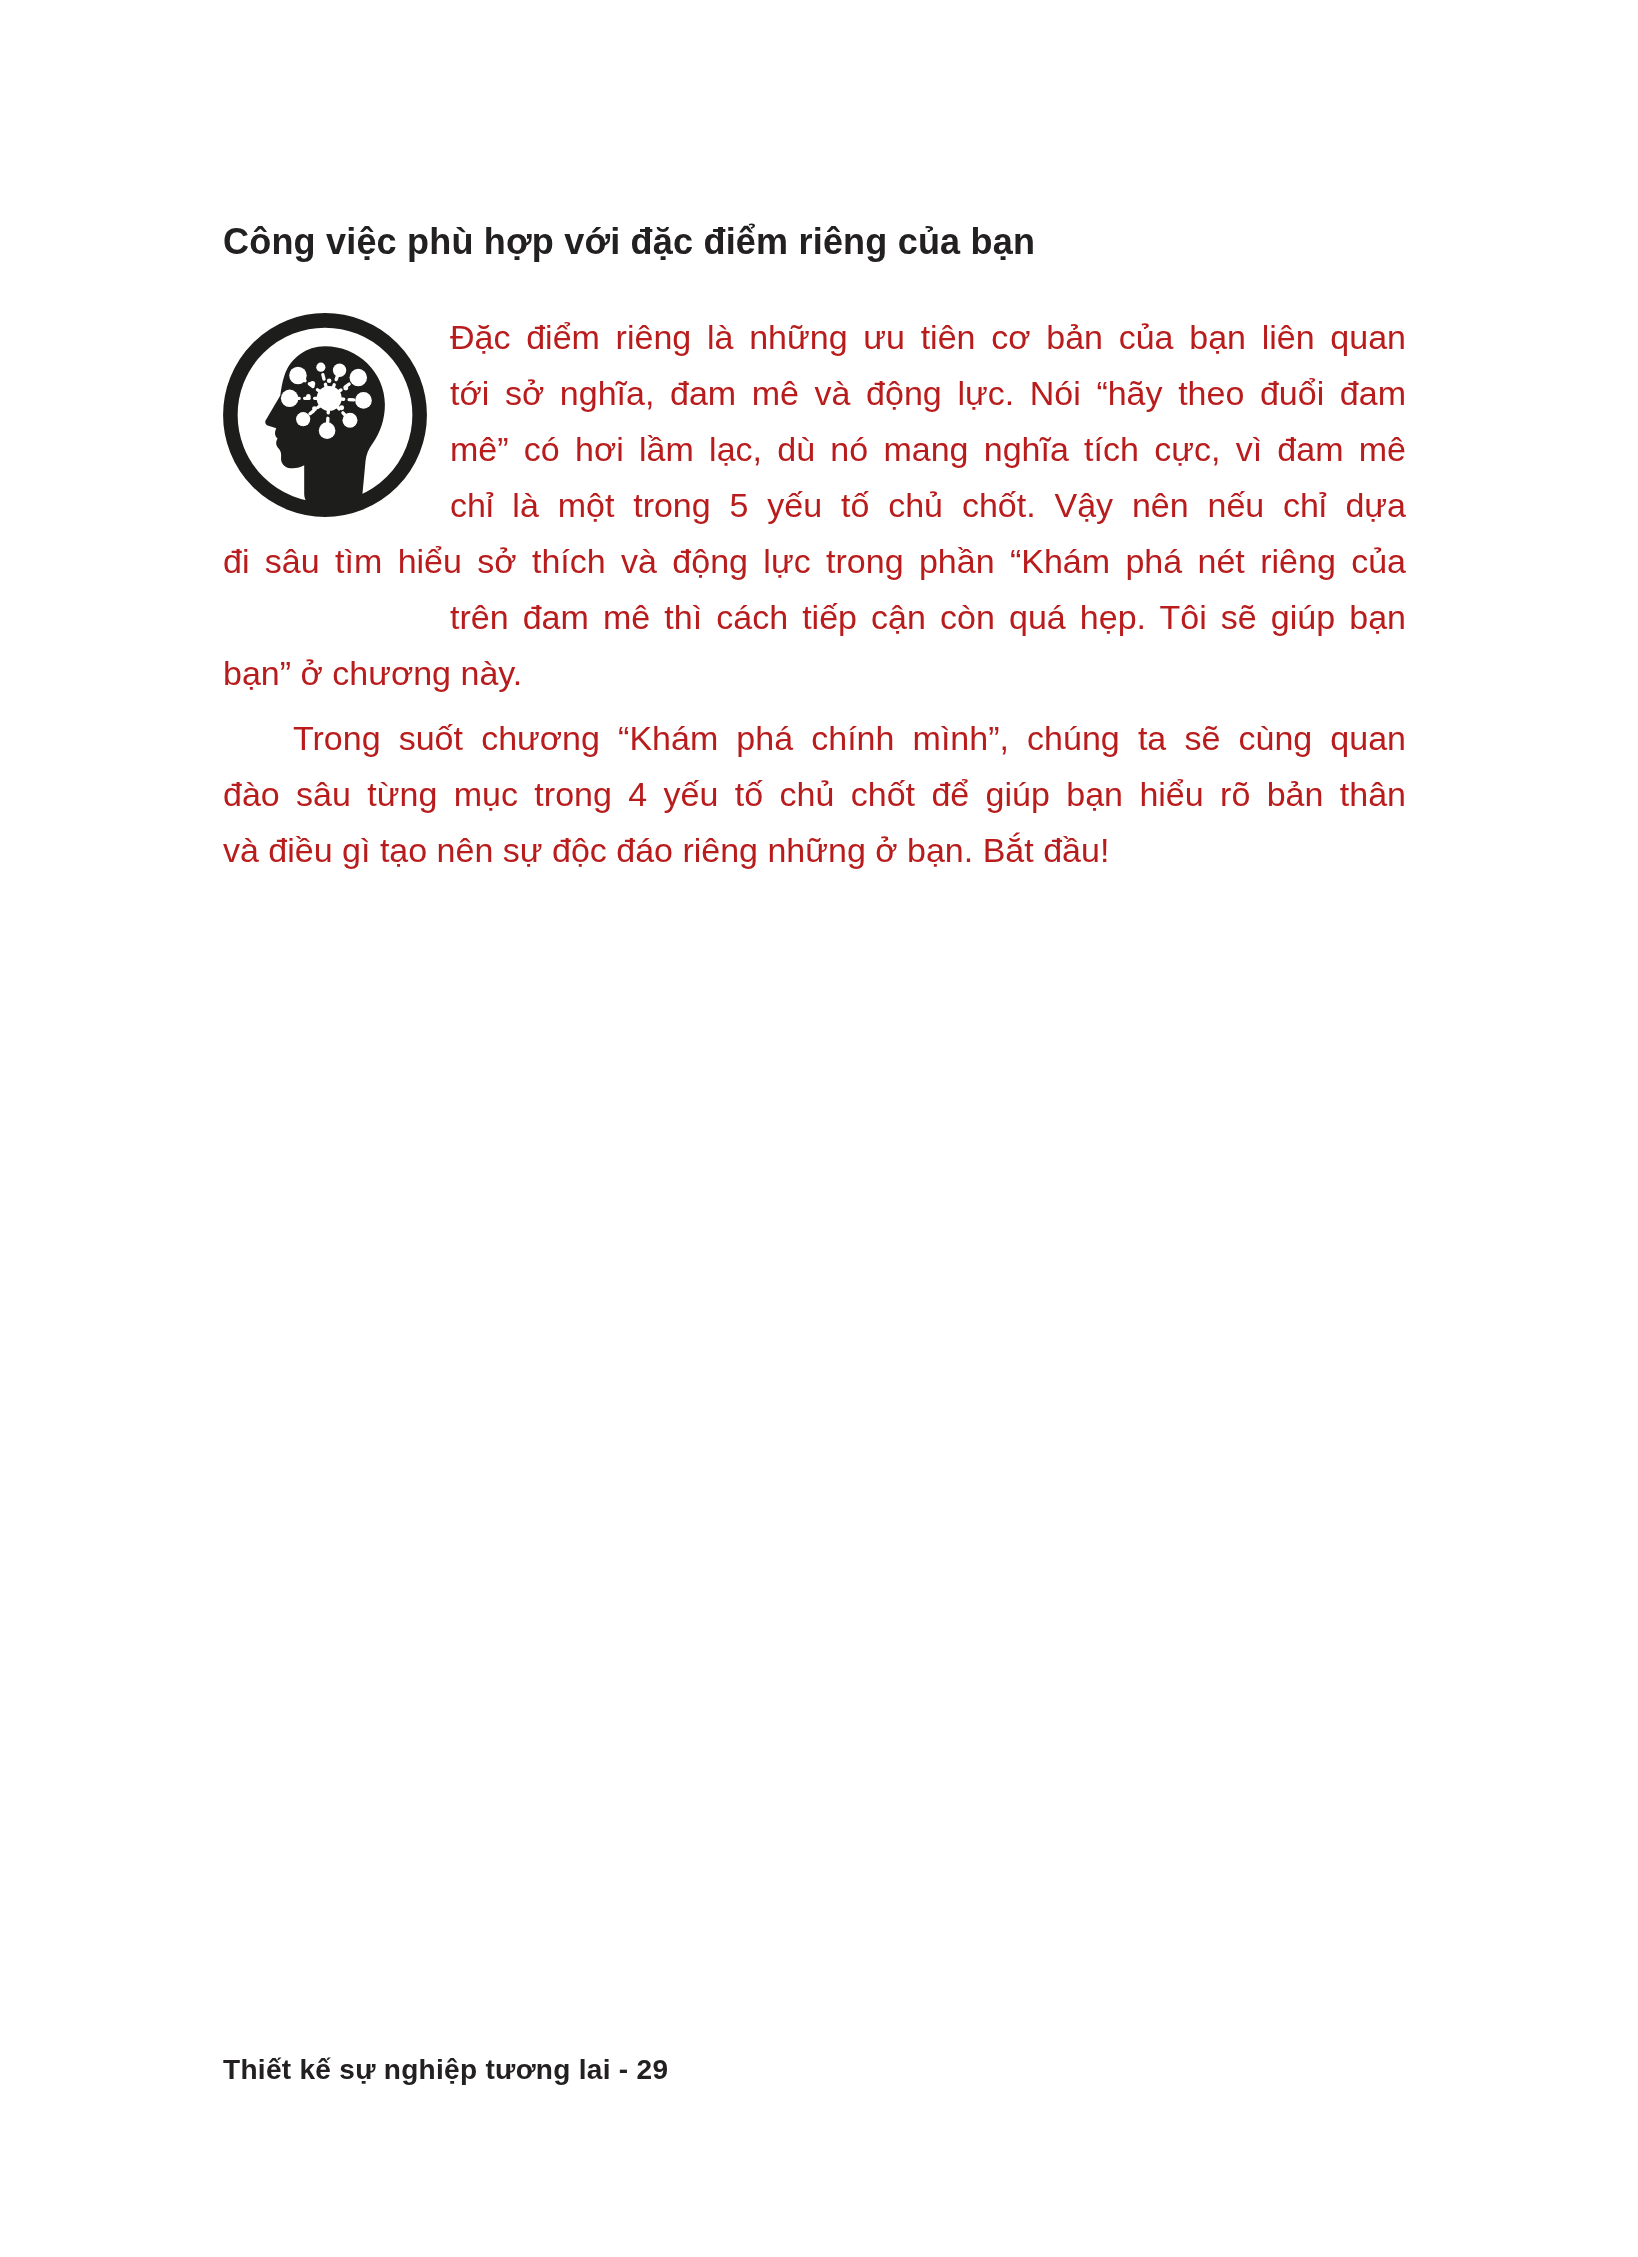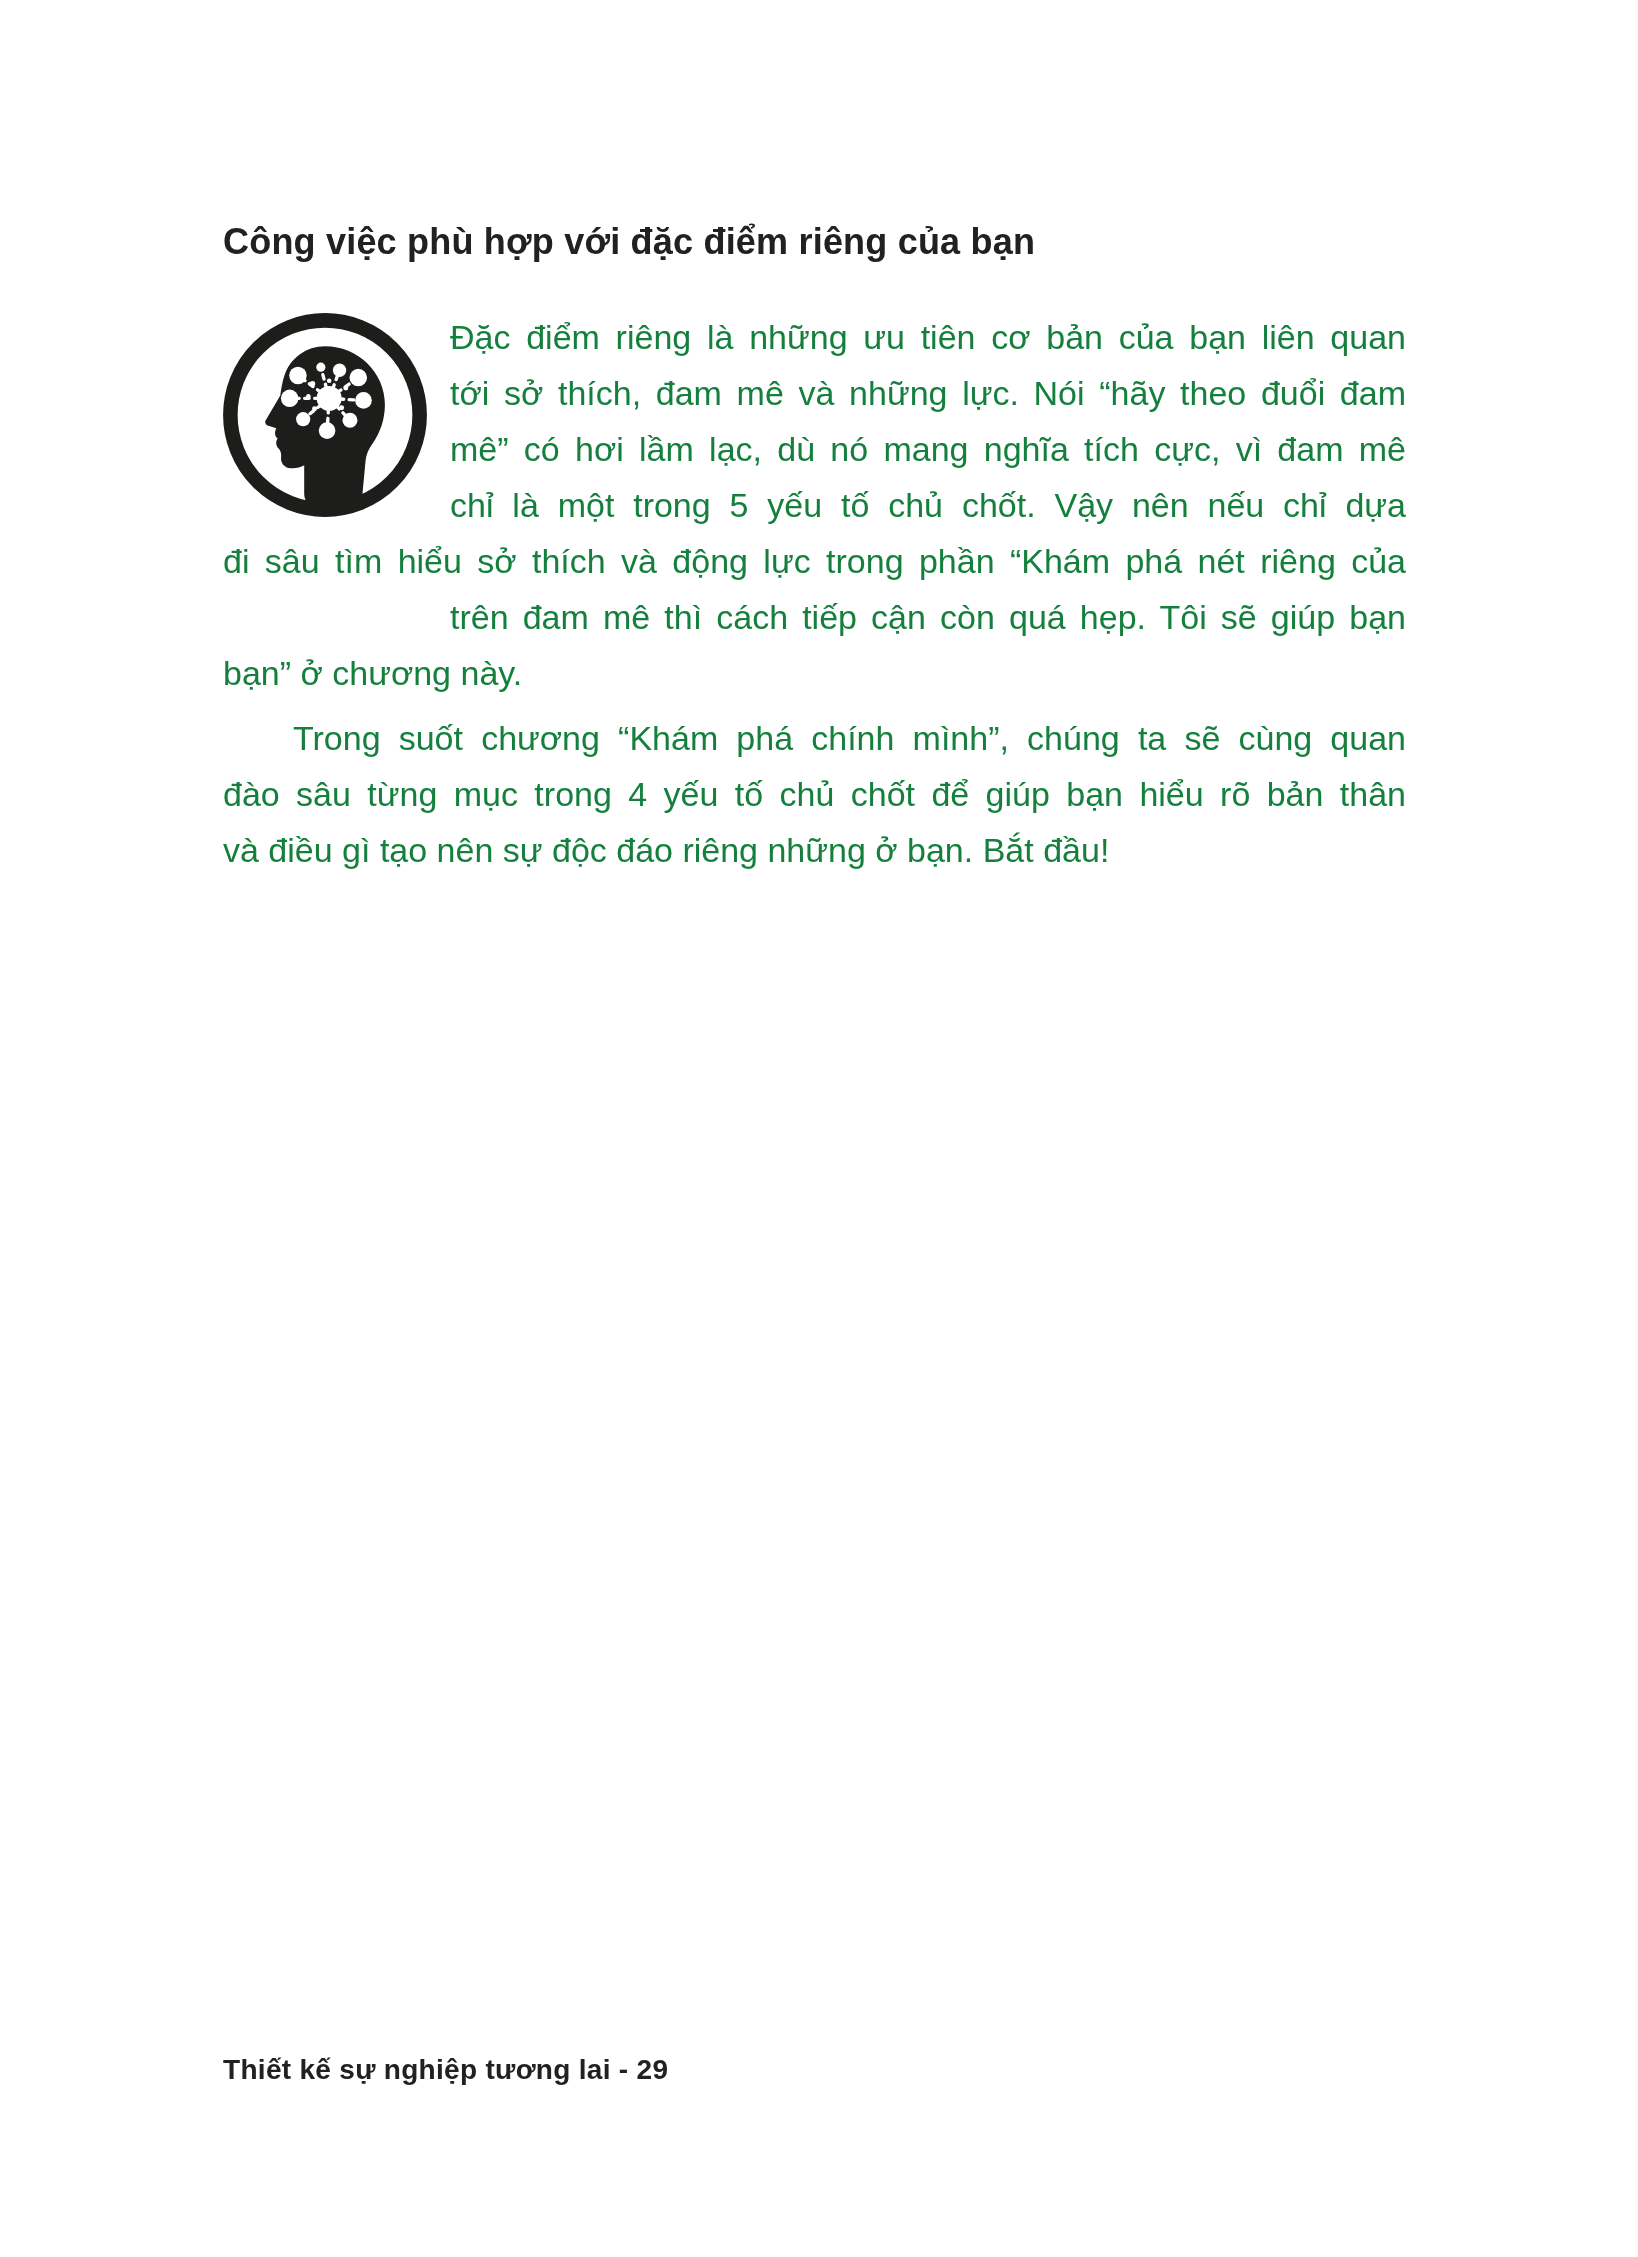--- a/index.html
+++ b/index.html
@@ -33,21 +33,21 @@
     width: 208px;
     height: 208px;
   }
   .icon-wrap svg { display: block; width: 100%; height: 100%; }
   .para {
     position: absolute;
     left: 223px;
     width: 1183px;
     font-size: 34px;
     line-height: 56px;
-    color: #15803d;
+    color: #b91c1c;
   }
   .para1 { top: 309px; }
   .para2 { top: 710px; }
   .line { height: 56px; overflow: visible; }
   .ind { margin-left: 227px; }           
   .j { text-align: justify; text-align-last: justify; } 
   .first-indent { text-indent: 70px; }   
   .footer {
     position: absolute;
     left: 223px;
@@ -120,21 +120,21 @@
         <circle cx="45" cy="47" r="1.2"></circle>
         <circle cx="58" cy="46.5" r="1.2"></circle>
         <circle cx="52" cy="33.5" r="1.1"></circle>
         <circle cx="42" cy="41" r="1.1"></circle>
       </g>
     </svg>
   </div>
 
   <div class="para para1">
     <div class="line ind j">Đặc điểm riêng là những ưu tiên cơ bản của bạn liên quan</div>
-    <div class="line ind j">tới sở thích, đam mê và những lực. Nói “hãy theo đuổi đam</div>
+    <div class="line ind j">tới sở nghĩa, đam mê và động lực. Nói “hãy theo đuổi đam</div>
     <div class="line ind j">mê” có hơi lầm lạc, dù nó mang nghĩa tích cực, vì đam mê</div>
     <div class="line ind j">chỉ là một trong 5 yếu tố chủ chốt. Vậy nên nếu chỉ dựa</div>
     <div class="line j">đi sâu tìm hiểu sở thích và động lực trong phần “Khám phá nét riêng của</div>
     <div class="line ind j">trên đam mê thì cách tiếp cận còn quá hẹp. Tôi sẽ giúp bạn</div>
     <div class="line">bạn” ở chương này.</div>
   </div>
 
   <div class="para para2">
     <div class="line j first-indent">Trong suốt chương “Khám phá chính mình”, chúng ta sẽ cùng quan</div>
     <div class="line j">đào sâu từng mục trong 4 yếu tố chủ chốt để giúp bạn hiểu rõ bản thân</div>

